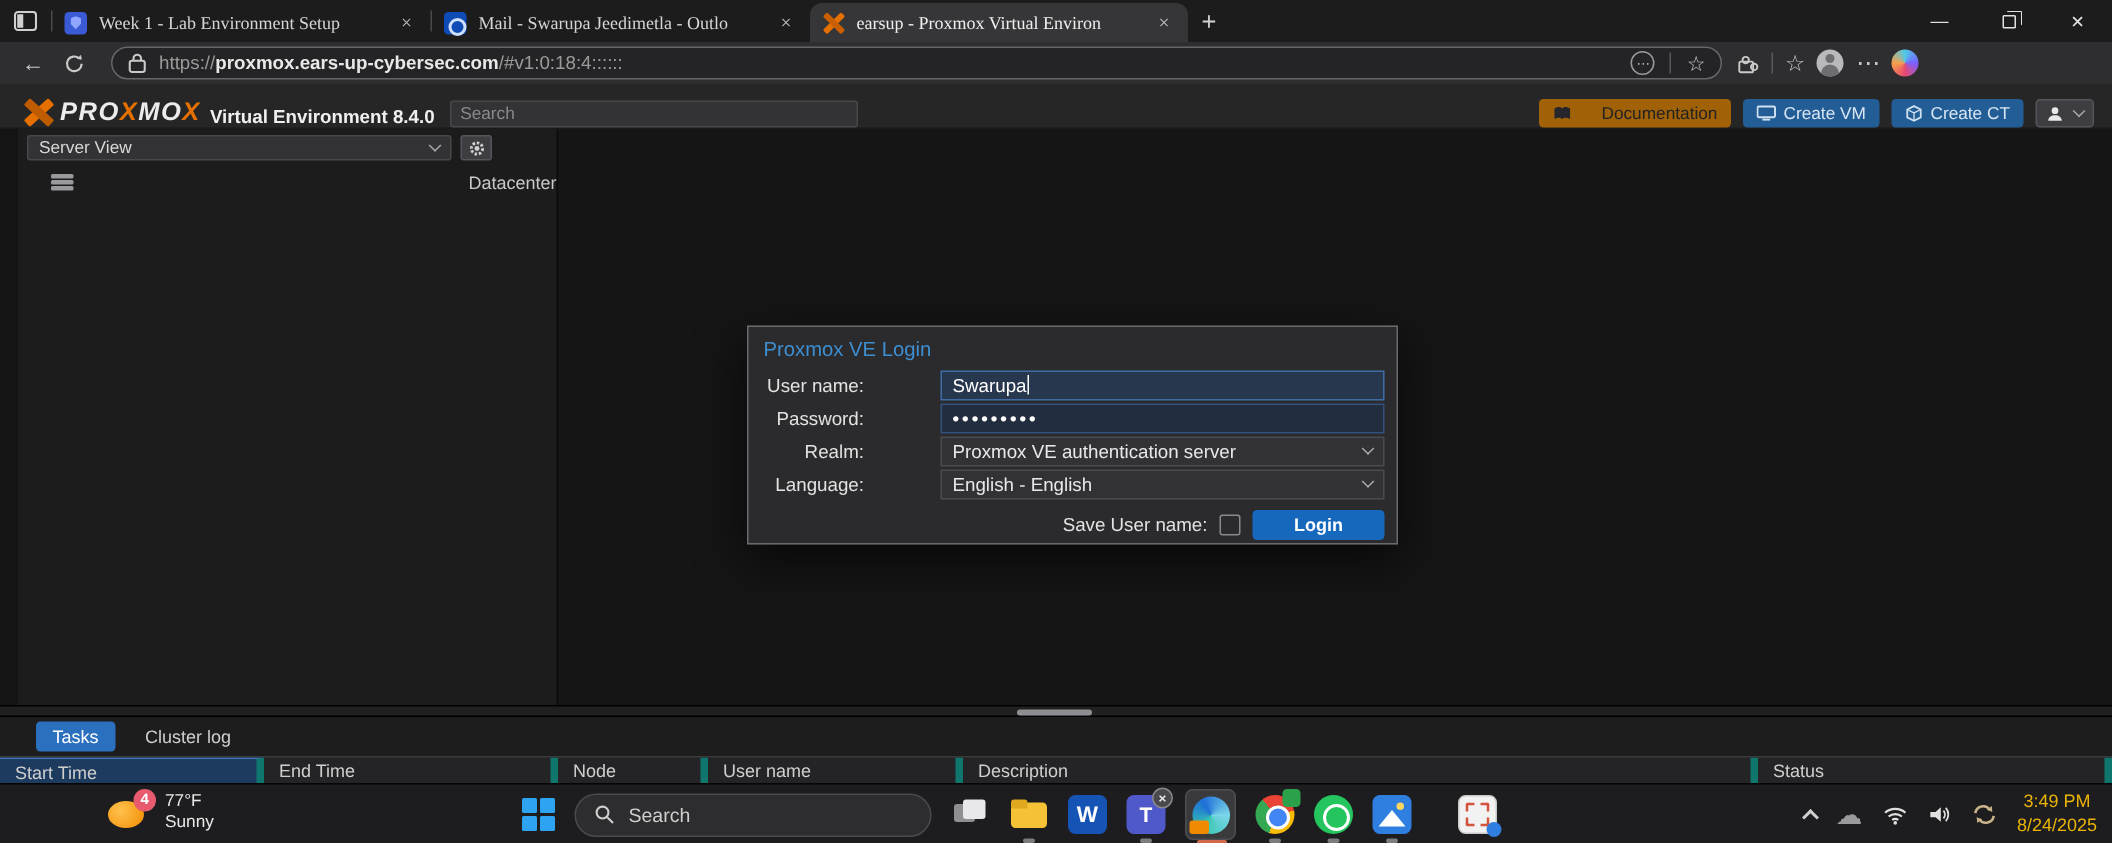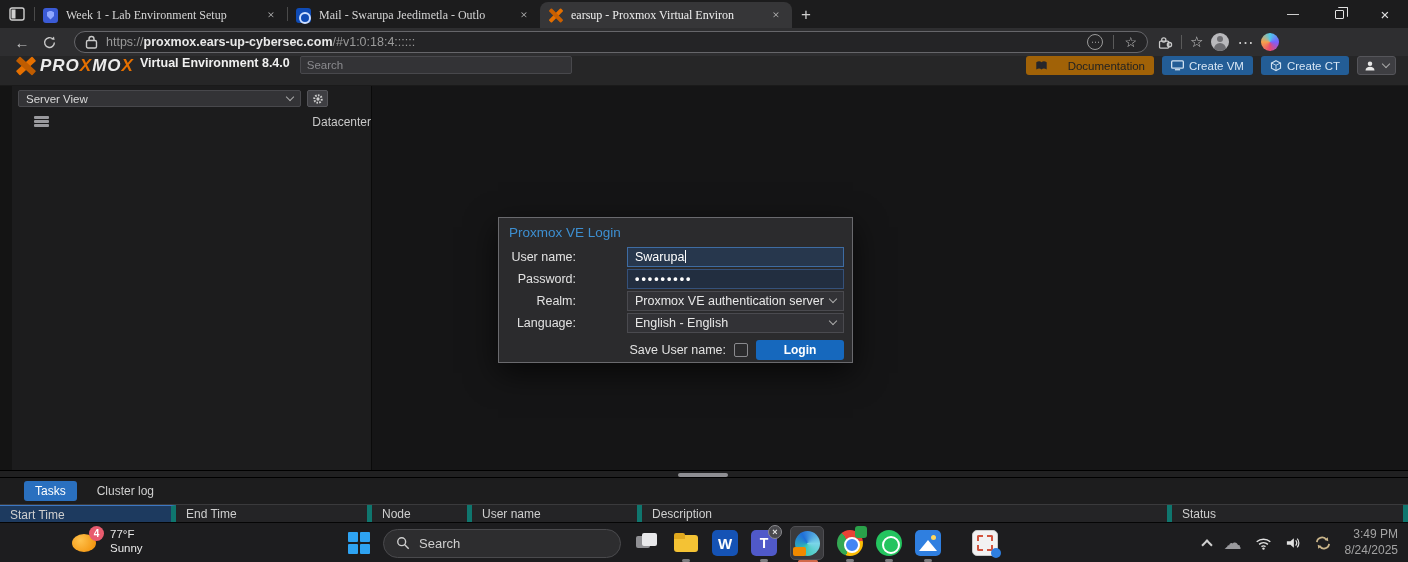--- a/index.html
+++ b/index.html
@@ -54,21 +54,21 @@
   .copilot { width:18px; height:18px; border-radius:50%;
              background:conic-gradient(#4ec9e8,#7a5fff,#e8486f,#f6a14b,#4ec9e8); }
   .avatar-ic { width:18px; height:18px; border-radius:50%; background:#b9b9bc; position:relative; overflow:hidden; }
   .avatar-ic::before { content:""; position:absolute; top:3px; left:6px; width:6px; height:6px;
                        border-radius:50%; background:#6e6e72; }
   .avatar-ic::after { content:""; position:absolute; top:10px; left:3px; width:12px; height:8px;
                       border-radius:6px 6px 0 0; background:#6e6e72; }
 
   
   .pve-header { position:absolute; top:56px; left:0; right:0; height:30px; background:#262627;
-                display:flex; align-items:flex-start; padding-left:14px; border-bottom:1px solid #1a1a1a; }
+                display:flex; align-items:flex-end; padding-left:14px; border-bottom:1px solid #1a1a1a; }
   .bigx { position:relative; width:22px; height:20px; margin-right:4px; }
   .bigx::before,.bigx::after { content:""; position:absolute; left:9px; top:-1px; width:6px; height:22px; border-radius:1px; }
   .bigx::before { background:#e57000; transform:rotate(48deg); }
   .bigx::after  { background:#bf5c00; transform:rotate(-48deg); }
   .brand { font-size:17px; font-weight:bold; font-style:italic; letter-spacing:1px; color:#ececec; }
   .brand .ox { color:#e57000; }
   .pve-sub { color:#f0f0f0; font-size:12.5px; font-weight:bold; margin:0 10px 0 6px; }
   .pve-search { width:272px; height:18px; background:#333336; border:1px solid #48484c; border-radius:2px;
                 color:#e0e0e0; font-size:11.5px; padding:0 6px; outline:none; }
   .pve-search::placeholder { color:#8a8a8e; }
@@ -89,21 +89,21 @@
                display:flex; align-items:center; padding:0 7px; color:#d9d9d9; font-size:11.5px; }
   .sv-select .chev { margin-left:auto; }
   .gear-btn { width:21px; height:17px; background:#3e3e42; border:1px solid #55555a; border-radius:2px;
               display:flex; align-items:center; justify-content:center; }
   .tree-item { display:flex; align-items:center; gap:7px; margin:8px 0 0 16px; color:#cncnc; color:#c9c9c9; font-size:12px;justify-content:space-between; }
   .srv-ic { width:15px; height:12px; display:flex; flex-direction:column; gap:1px; }
   .srv-ic i { height:3px; background:#9a9a9e; border-radius:1px; }
   .main { flex:1; background:#151516; position:relative; }
 
   
-  .dialog { position:absolute; left:486px; top:131px; width:355px; height:146px; background:#2b2b2d;
+  .dialog { position:absolute; left:486px; top:131px; width:434px; height:146px; background:#2b2b2d;
             border:1px solid #6a6a6e; box-shadow:0 10px 30px rgba(0,0,0,.65); font-size:12.5px; }
   .dlg-title { color:#3d8fd1; font-size:13.5px; padding:7px 10px 6px; }
   .dlg-row { display:flex; align-items:center; height:21px; margin:0 8px 1px 0;gap:44px; }
   .dlg-label { width:84px; text-align:right; color:#e2e2e2; padding-right:7px; flex:0 0 84px; }
   .dlg-ctl { flex:1; height:20px; display:flex; align-items:center; padding:0 7px; font-size:12.5px; }
   .inp-user { background:#27374d; border:1px solid #3e6ca3; color:#fff; }
   .caret { display:inline-block; width:1px; height:13px; background:#fff; margin-left:1px; }
   .inp-pass { background:#222e40; border:1px solid #35517a; color:#fff; letter-spacing:2px; font-weight:bold; }
   .inp-sel  { background:#323236; border:1px solid #4a4a4f; color:#e8e8e8; }
   .inp-sel .chev { margin-left:auto; }
@@ -184,21 +184,21 @@
                    border-radius:50%; background:#ffd75e; }
   .recorder { background:#f2f2f2; border:1px solid #c9c9c9; }
   .recorder::before { content:""; position:absolute; inset:4px; border:2px dashed #d2543e; border-radius:2px; }
   .recorder::after { content:""; position:absolute; right:-4px; bottom:-3px; width:10px; height:10px;
                      border-radius:50%; background:#2f7fe0; }
   .tray { position:absolute; right:10px; top:0; height:40px; display:flex; align-items:center; gap:13px; }
   .chev-up { width:8px; height:8px; border-left:2px solid #d0d0d0; border-top:2px solid #d0d0d0;
              transform:rotate(45deg); margin-top:4px; }
   .cloud-g { color:#9a9a9e; font-size:18px; }
   .sync-g { color:#c9b48a; font-size:15px; }
-  .clock { text-align:right; color:#a3a3a3; font-size:12px; line-height:1.3; }
+  .clock { text-align:center; color:#eab308; font-size:12px; line-height:1.3; }
   svg { display:block; }
 </style>
 </head>
 <body>
 
 <div class="window">
 
   <div class="tabstrip">
     <div class="tab-actions">
       <svg width="16" height="14" viewBox="0 0 16 14">

